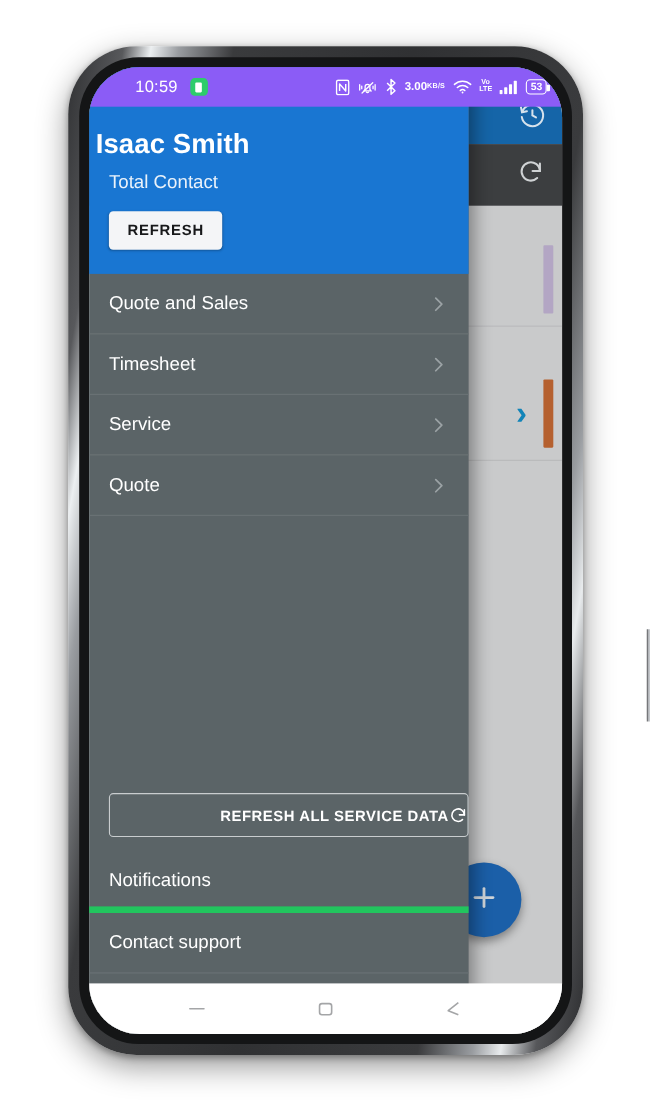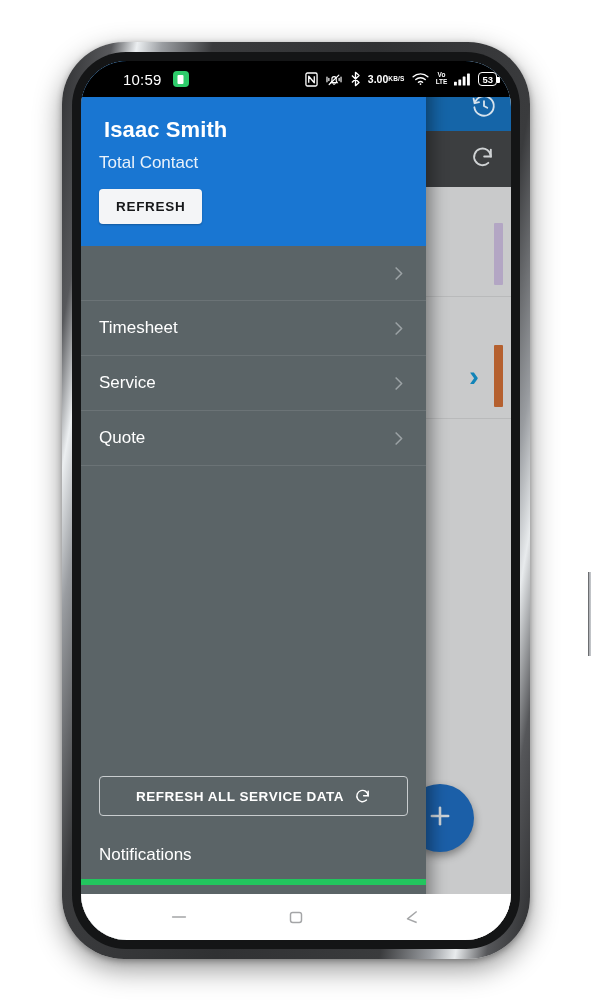--- a/index.html
+++ b/index.html
@@ -76,21 +76,21 @@
     position:absolute; left:325px; top:723px;
     width:68px; height:68px; border-radius:50%;
     background:#1b5fa8; box-shadow:0 4px 9px rgba(0,0,0,.38);
     display:flex; align-items:center; justify-content:center;
   }
   #fab-add svg { width:28px; height:28px; }
 
   
   #status-bar {
     position:absolute; left:0; top:0; right:0; height:36px;
-    background:#000000; color:#fff;
+    background:#8b5cf6; color:#fff;
     display:flex; align-items:center; z-index:30;
     padding:0 14px 0 42px; font-size:14.5px;
   }
   #status-time { font-size:15px; letter-spacing:.2px; }
   #status-badge-icon {
     width:16px; height:16px; border-radius:4px; background:#2ecc6b;
     margin-left:11px; display:flex; align-items:center; justify-content:center;
   }
   #status-badge-icon svg { width:9px; height:11px; }
   #status-right { margin-left:auto; display:flex; align-items:center; gap:7px; }
@@ -114,22 +114,22 @@
   #nav-drawer {
     position:absolute; left:0; top:0;
     width:345px; height:879px; z-index:20;
     background:#5b6467; display:flex; flex-direction:column;
     box-shadow:5px 0 16px rgba(0,0,0,.4);
   }
   #drawer-header {
     background:#1976d2; padding:56px 0 22px 0; flex-shrink:0;
   }
   #drawer-user-name {
-    font-size:22px; font-weight:bold; color:#fff;
-    padding:0 23px; letter-spacing:.1px;
+    font-size:25px; font-weight:bold; color:#fff;
+    padding:0 6px; letter-spacing:.1px;
   }
   #drawer-company-name {
     font-size:17px; color:#eaf2fa; padding:10px 18px 0 18px; font-weight:normal;
   }
   #logout-button {
     margin:16px 0 0 18px; display:inline-block;
     background:#f4f5f7; color:#17181a;
     border:none; border-radius:4px;
     padding:10px 17px; font-size:13.5px; font-weight:bold;
     letter-spacing:.7px; cursor:pointer;
@@ -140,24 +140,24 @@
     height:55px; flex-shrink:0;
     display:flex; align-items:center;
     padding:0 18px; cursor:pointer;
     border-bottom:1px solid #6b7376;
   }
   .drawer-item-label { font-size:17px; color:#ffffff; }
   .drawer-item-chevron { margin-left:auto; color:#9ba2a5; }
   .drawer-item-chevron svg { display:block; }
   #drawer-spacer { flex:1 1 auto; }
   #refresh-all-service-data-button {
-    margin:0 18px 0 18px; height:40px; flex-shrink:0;
+    margin:0 0 0 18px; height:40px; flex-shrink:0;
     border:1px solid #c9cdcf; border-radius:4px;
     background:transparent; color:#ffffff;
-    display:flex; align-items:center; justify-content:center; gap:10px;
+    display:flex; align-items:center; justify-content:flex-end; 
     font-size:13.5px; font-weight:bold; letter-spacing:.5px; cursor:pointer;
     font-family:"Liberation Sans", sans-serif;
   }
   #refresh-all-service-data-button svg { display:block; }
   #drawer-gap { height:14px; flex-shrink:0; }
   #drawer-bottom-list { flex-shrink:0; }
   #drawer-item-notifications { border-top:none; border-bottom:6px solid #22c55e; }
 
   
   #android-nav-bar {
@@ -225,20 +225,21 @@
 
     <div id="nav-drawer">
 
       <div id="drawer-header">
         <div id="drawer-user-name">Isaac Smith</div>
         <div id="drawer-company-name">Total Contact</div>
         <button id="logout-button">REFRESH</button>
       </div>
 
       <div class="drawer-item">
+        <span class="drawer-item-label">Quote and Sales</span>
         <span class="drawer-item-chevron">
           <svg width="19" height="19" viewBox="0 0 24 24" fill="none" stroke="currentColor" stroke-width="2" stroke-linecap="round" stroke-linejoin="round">
               <polyline points="9,5 16,12 9,19"></polyline>
             </svg>
         </span>
       </div>
 
       <div class="drawer-item">
         <span class="drawer-item-label">Timesheet</span>
         <span class="drawer-item-chevron">
@@ -278,20 +279,23 @@
         </span>
       </button>
 
       <div id="drawer-gap"></div>
 
       <div id="drawer-bottom-list">
         <div class="drawer-item" id="drawer-item-notifications">
           <span class="drawer-item-label">Notifications</span>
         </div>
         <div class="drawer-item">
+          <span class="drawer-item-label">Contact support</span>
+        </div>
+        <div class="drawer-item">
           <span class="drawer-item-label">Help guide</span>
         </div>
       </div>
     </div>
 
     <div id="status-bar">
       <span id="status-time">10:59</span>
       <span id="status-badge-icon">
         <svg viewBox="0 0 12 14" fill="#ffffff">
             <rect x="2" y="1" width="8" height="12" rx="1.4"></rect>

